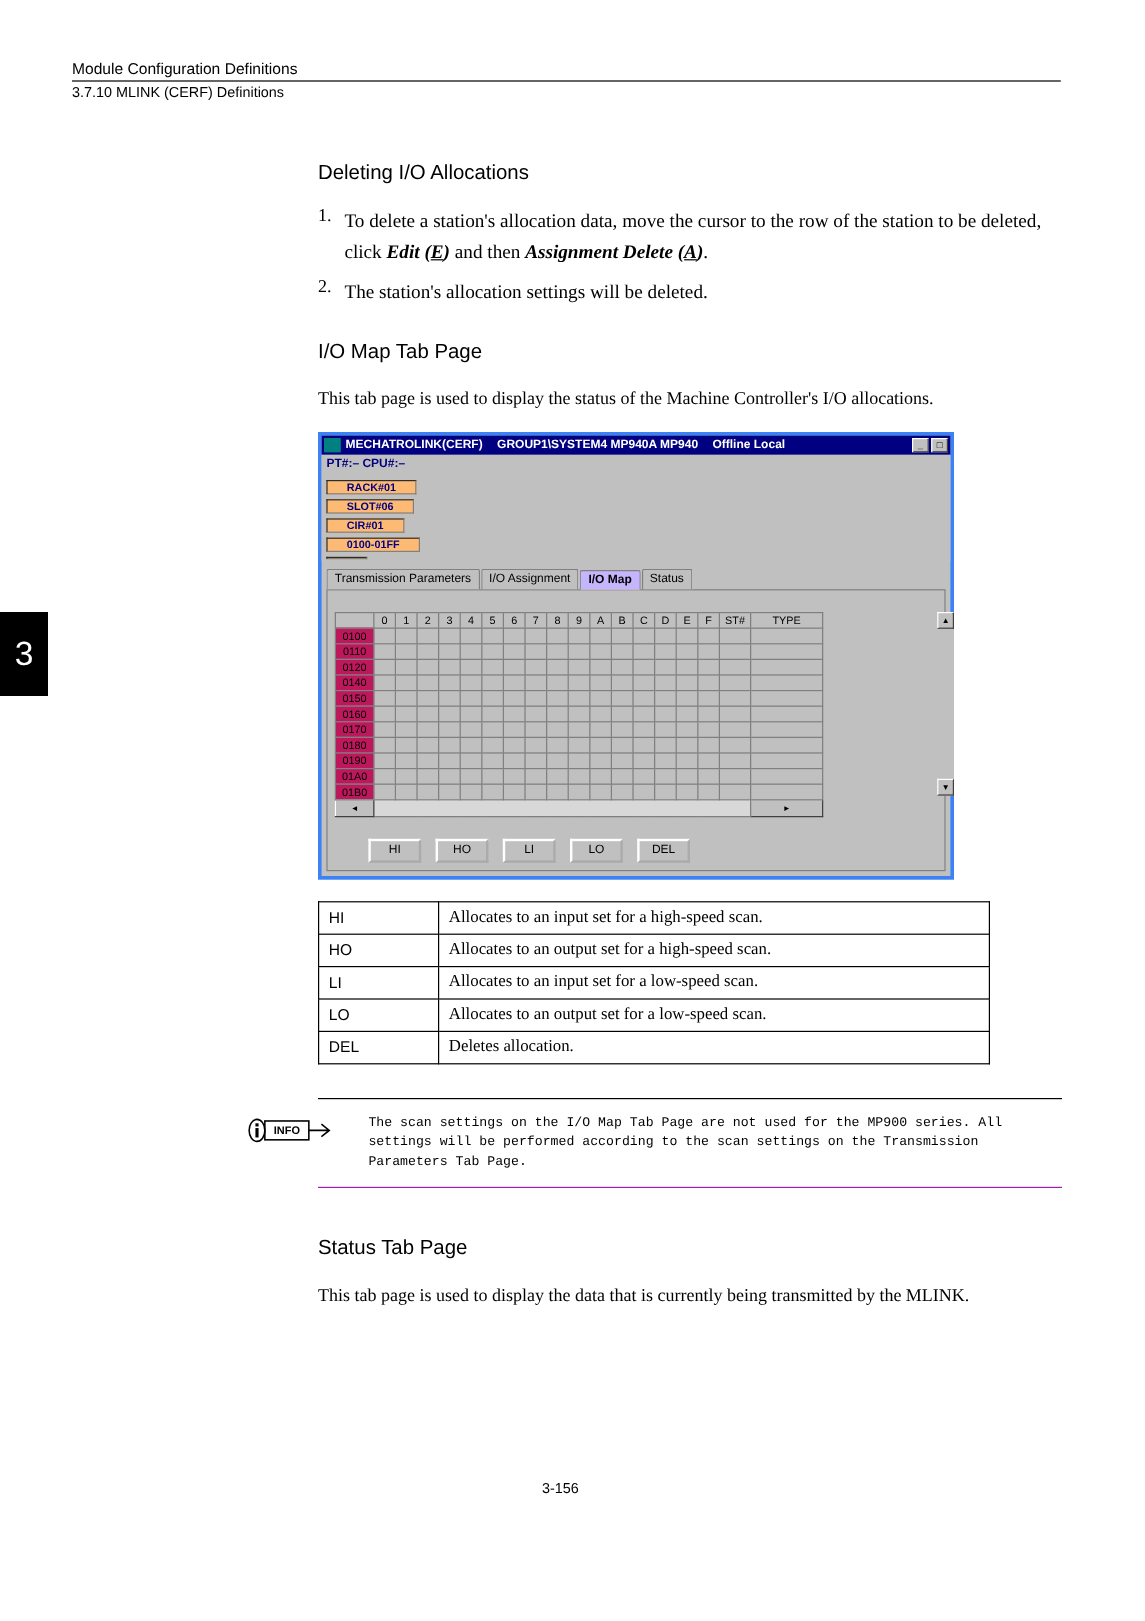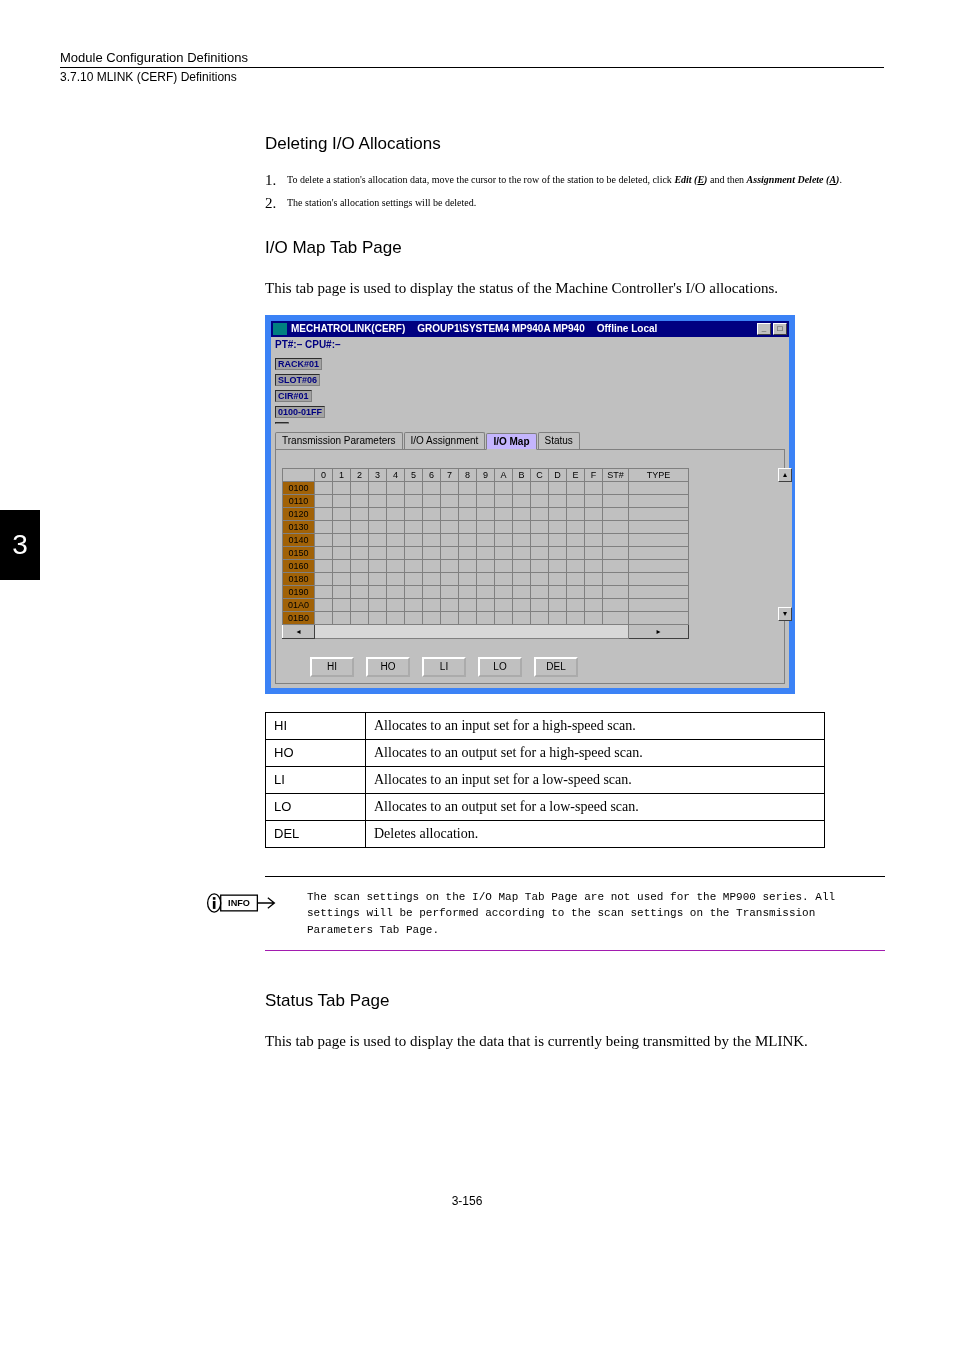--- a/index.html
+++ b/index.html
@@ -55,29 +55,29 @@
     font-weight: normal;
     margin: 0 0 18px 0;
   }
   .body-text {
     font-size: 15px;
     line-height: 1.65;
     margin: 0 0 10px 0;
   }
   .ol-item { display: flex; margin-bottom: 6px; }
   .ol-num { width: 22px; font-size: 15px; flex-shrink: 0; }
-  .ol-body { font-size: 10px; line-height: 1.65; }
+  .ol-body { font-size: 16px; line-height: 1.65; }
   .italic { font-style: italic; font-weight: bold; }
   .ul-key { text-decoration: underline; }
 
   
   .shot {
     width: 530px;
     background: #c0c0c0;
-    border: 6px solid #3b82f6;
+    border: 3px solid #3b82f6;
     margin: 14px 2px 18px 0;
     font-family: "MS Sans Serif", Arial, sans-serif;
     font-size: 10px;
   }
   .titlebar {
     background: #000080;
     color: #fff;
     display: flex;
     align-items: center;
     padding: 1px 2px;
@@ -92,21 +92,21 @@
     padding: 2px 4px;
     display: flex;
     align-items: flex-start;
     gap: 4px;
     font-size: 10px;
     color: #000080;
     font-weight: bold;
     flex-direction: column;
   }
   .infobar .spacer { flex: 1; }
-  .infobar .box { background: #a3a3a3; border: 1px inset #808080; padding: 0 2px; font-size: 9px; }
+  .infobar .box { background: #fdba74; border: 1px inset #808080; padding: 0 16px; font-size: 9px; }
   .tabs {
     display: flex;
     padding: 6px 4px 0 4px;
   }
   .tab {
     border: 1px solid #808080;
     border-bottom: none;
     padding: 2px 6px;
     background: #c0c0c0;
     font-size: 10px;
@@ -125,21 +125,21 @@
   .grid { border-collapse: collapse; font-size: 9px; background: #a0a0a0; }
   .grid th, .grid td {
     border: 1px solid #808080;
     background: #c0c0c0;
     padding: 0 2px;
     height: 13px;
     text-align: center;
     font-weight: normal;
   }
   .grid th { background: #c0c0c0; }
-  .grid td.rowhead { background: #a16207; width: 32px; }
+  .grid td.rowhead { background: #be185d; width: 32px; }
   .grid .colh { width: 18px; }
   .grid .st { width: 26px; }
   .grid .ty { width: 60px; }
   .scroll-v {
     position: absolute;
     right: -14px;
     top: 0;
     bottom: 18px;
     width: 14px;
     background: #c0c0c0;
@@ -347,41 +347,20 @@
                   <td></td>
                   <td></td>
                   <td></td>
                   <td></td>
                   <td></td>
                   <td></td>
                   <td></td>
                   <td></td>
                 </tr>
             <tr>
-                  <td class="rowhead">0130</td>
-                  <td></td>
-                  <td></td>
-                  <td></td>
-                  <td></td>
-                  <td></td>
-                  <td></td>
-                  <td></td>
-                  <td></td>
-                  <td></td>
-                  <td></td>
-                  <td></td>
-                  <td></td>
-                  <td></td>
-                  <td></td>
-                  <td></td>
-                  <td></td>
-                  <td></td>
-                  <td></td>
-                </tr>
-            <tr>
                   <td class="rowhead">0140</td>
                   <td></td>
                   <td></td>
                   <td></td>
                   <td></td>
                   <td></td>
                   <td></td>
                   <td></td>
                   <td></td>
                   <td></td>
@@ -411,20 +390,41 @@
                   <td></td>
                   <td></td>
                   <td></td>
                   <td></td>
                   <td></td>
                   <td></td>
                   <td></td>
                 </tr>
             <tr>
                   <td class="rowhead">0160</td>
+                  <td></td>
+                  <td></td>
+                  <td></td>
+                  <td></td>
+                  <td></td>
+                  <td></td>
+                  <td></td>
+                  <td></td>
+                  <td></td>
+                  <td></td>
+                  <td></td>
+                  <td></td>
+                  <td></td>
+                  <td></td>
+                  <td></td>
+                  <td></td>
+                  <td></td>
+                  <td></td>
+                </tr>
+            <tr>
+                  <td class="rowhead">0170</td>
                   <td></td>
                   <td></td>
                   <td></td>
                   <td></td>
                   <td></td>
                   <td></td>
                   <td></td>
                   <td></td>
                   <td></td>
                   <td></td>

